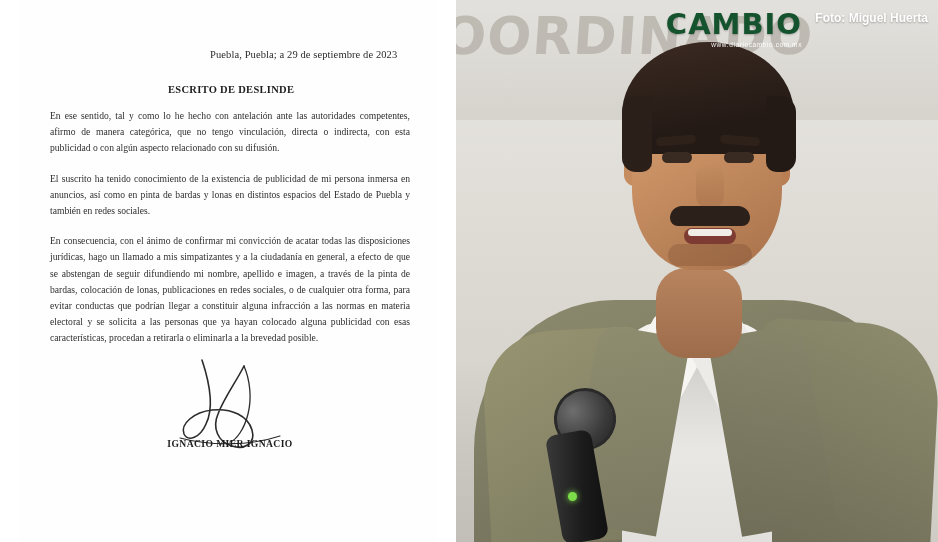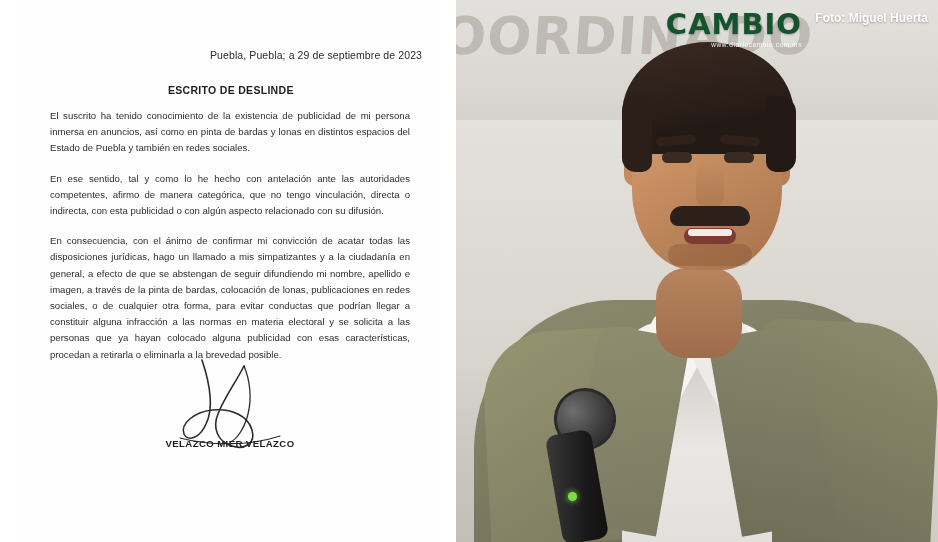--- a/index.html
+++ b/index.html
@@ -22,20 +22,21 @@
     background: #ffffff;
   }
 
   
   .doc-pane {
     position: relative;
     width: 456px;
     height: 542px;
     background: #ffffff;
     flex: 0 0 456px;
+    font-family: Liberation Serif, serif;
   }
   .doc-sheet {
     position: absolute;
     left: 20px;
     top: 0;
     width: 416px;
     height: 542px;
     background: #fefefe;
   }
   .doc-date {
@@ -444,34 +445,34 @@
 <div class="composite">
 
   <div class="doc-pane">
     <div class="doc-sheet">
 
       <div class="doc-date">Puebla, Puebla; a 29 de septiembre de 2023</div>
 
       <div class="doc-title">ESCRITO DE DESLINDE</div>
 
       <div class="doc-body">
+        <p class="doc-para">En ese sentido, tal y como lo he hecho con antelación ante las autoridades competentes, afirmo de manera categórica, que no tengo vinculación, directa o indirecta, con esta publicidad o con algún aspecto relacionado con su difusión.</p>
         <p class="doc-para">El suscrito ha tenido conocimiento de la existencia de publicidad de mi persona inmersa en anuncios, así como en pinta de bardas y lonas en distintos espacios del Estado de Puebla y también en redes sociales.</p>
-        <p class="doc-para">En ese sentido, tal y como lo he hecho con antelación ante las autoridades competentes, afirmo de manera categórica, que no tengo vinculación, directa o indirecta, con esta publicidad o con algún aspecto relacionado con su difusión.</p>
         <p class="doc-para">En consecuencia, con el ánimo de confirmar mi convicción de acatar todas las disposiciones jurídicas, hago un llamado a mis simpatizantes y a la ciudadanía en general, a efecto de que se abstengan de seguir difundiendo mi nombre, apellido e imagen, a través de la pinta de bardas, colocación de lonas, publicaciones en redes sociales, o de cualquier otra forma, para evitar conductas que podrían llegar a constituir alguna infracción a las normas en materia electoral y se solicita a las personas que ya hayan colocado alguna publicidad con esas características, procedan a retirarla o eliminarla a la brevedad posible.</p>
       </div>
 
       <div class="signature-wrap">
         <svg width="220" height="110" viewBox="0 0 220 110" aria-hidden="true">
           <path d="M62 10 C 70 34, 74 58, 66 74 C 60 88, 48 92, 44 84 C 40 74, 54 62, 72 60 C 92 58, 108 66, 112 80 C 116 94, 104 100, 92 96 C 78 92, 72 78, 78 64 C 84 48, 96 32, 104 16" fill="none" stroke="#2b2b2b" stroke-width="1.6" stroke-linecap="round"></path>
           <path d="M104 16 C 110 30, 112 48, 108 64 C 104 80, 96 90, 90 92" fill="none" stroke="#2b2b2b" stroke-width="1.3" stroke-linecap="round"></path>
           <path d="M40 88 C 70 96, 110 96, 140 86" fill="none" stroke="#2b2b2b" stroke-width="1.1" stroke-linecap="round"></path>
         </svg>
       </div>
 
-      <div class="doc-signer">VELAZCO MIER VELAZCO</div>
+      <div class="doc-signer">IGNACIO MIER IGNACIO</div>
     </div>
   </div>
 
   <div class="photo-pane">
     <div class="backdrop"></div>
     <div class="backdrop-band"></div>
     <div class="backdrop-text">OORDINADO</div>
     <div class="backdrop-stripe"></div>
 
     <div class="person">

